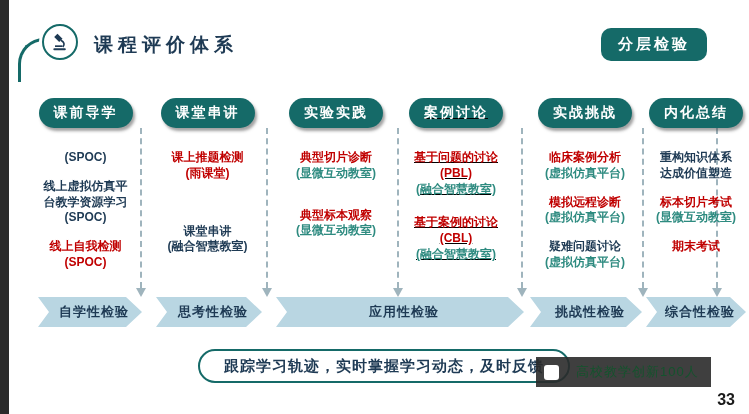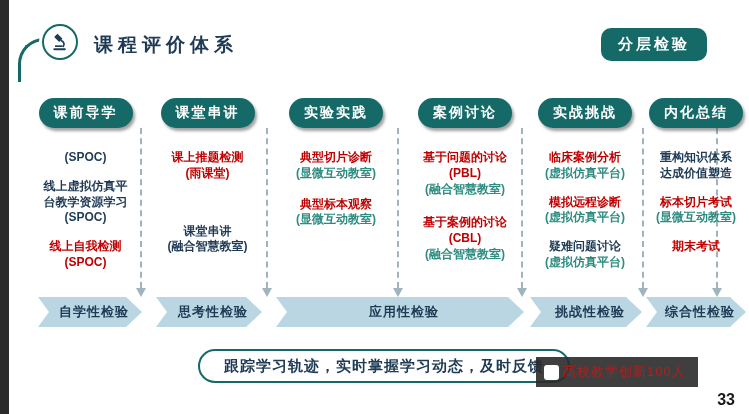--- a/index.html
+++ b/index.html
@@ -72,22 +72,22 @@
 
   .footer-note {
     position:absolute; left:198px; top:349px; height:34px;
     border:2px solid var(--teal,#156a68); border-radius:18px; background:#fff;
     display:flex; align-items:center; padding:0 24px;
     font-size:15px; font-weight:bold; color:var(--dark,#1e3a54); letter-spacing:1px;
     z-index:3;
   }
   .watermark {
     position:absolute; left:536px; top:357px; z-index:5;
-    background:rgba(42,42,42,.9); color:#b91c1c; font-size:13px;
-    padding:6px 12px 6px 8px; display:flex; align-items:center; gap:4px;
+    background:rgba(42,42,42,.9); color:#14532d; font-size:13px;
+    padding:6px 12px 6px 8px; display:flex; align-items:center; gap:17px;
     letter-spacing:1px;
   }
   .wm-logo { width:15px; height:15px; background:#fff; border-radius:3px; flex:0 0 auto; }
   .page-number {
     position:absolute; right:14px; bottom:5px;
     font-size:16px; font-weight:bold; color:#1a1a1a; z-index:6;
   }
 </style>
 </head>
 <body>
@@ -153,32 +153,32 @@
             <div class="line c-red">(雨课堂)</div>
           </div>
           <div class="item">
             <div class="line c-dark">课堂串讲</div>
             <div class="line c-dark">(融合智慧教室)</div>
           </div>
         </div>
       </div>
       <div class="column" style="left: 276px; width: 120px;">
         <div class="pill">实验实践</div>
-        <div class="items" style="gap: 15px;">
+        <div class="items" style="gap: 26px;">
           <div class="item">
             <div class="line c-red">典型切片诊断</div>
             <div class="line c-teal">(显微互动教室)</div>
           </div>
           <div class="item">
             <div class="line c-red">典型标本观察</div>
             <div class="line c-teal">(显微互动教室)</div>
           </div>
         </div>
       </div>
-      <div class="column" style="left: 405px; width: 120px;">
+      <div class="column" style="left: 396px; width: 120px; text-decoration: underline;">
         <div class="pill">案例讨论</div>
         <div class="items" style="gap: 18px;">
           <div class="item">
             <div class="line c-red">基于问题的讨论</div>
             <div class="line c-red">(PBL)</div>
             <div class="line c-teal">(融合智慧教室)</div>
           </div>
           <div class="item">
             <div class="line c-red">基于案例的讨论</div>
             <div class="line c-red">(CBL)</div>

